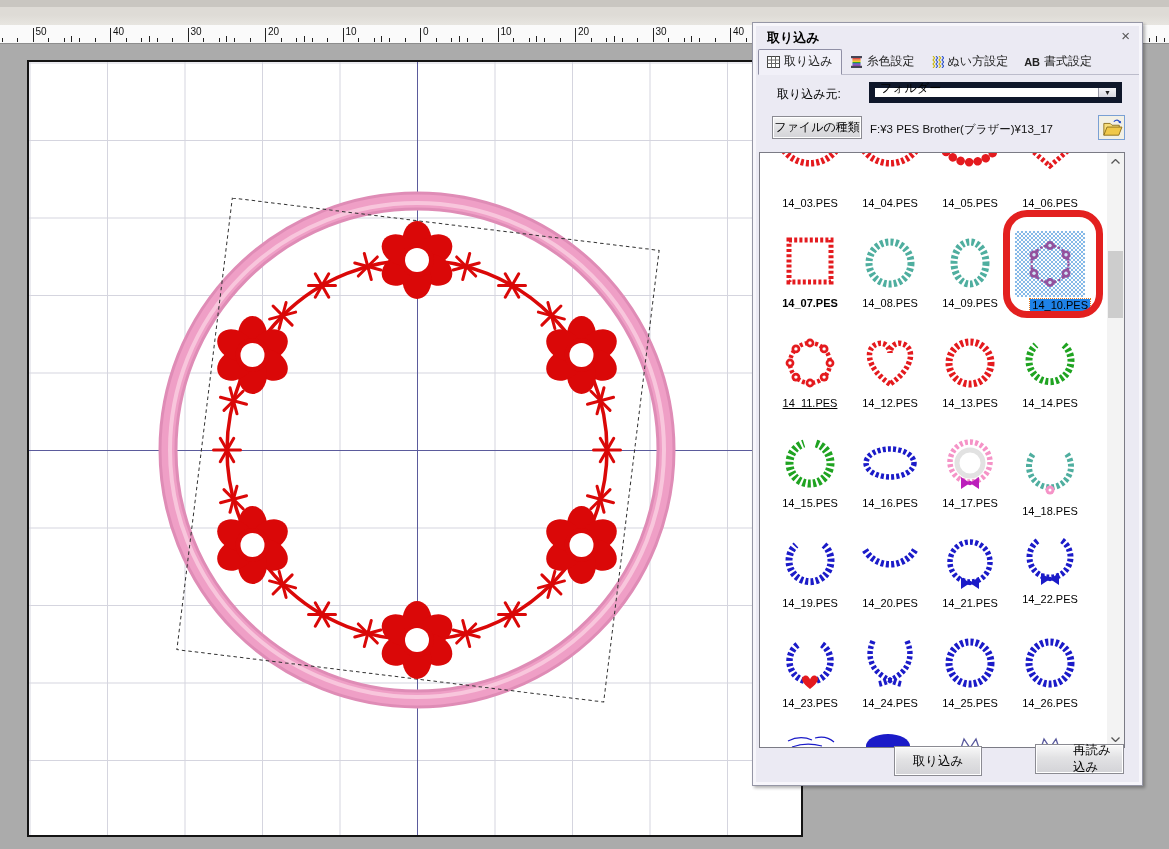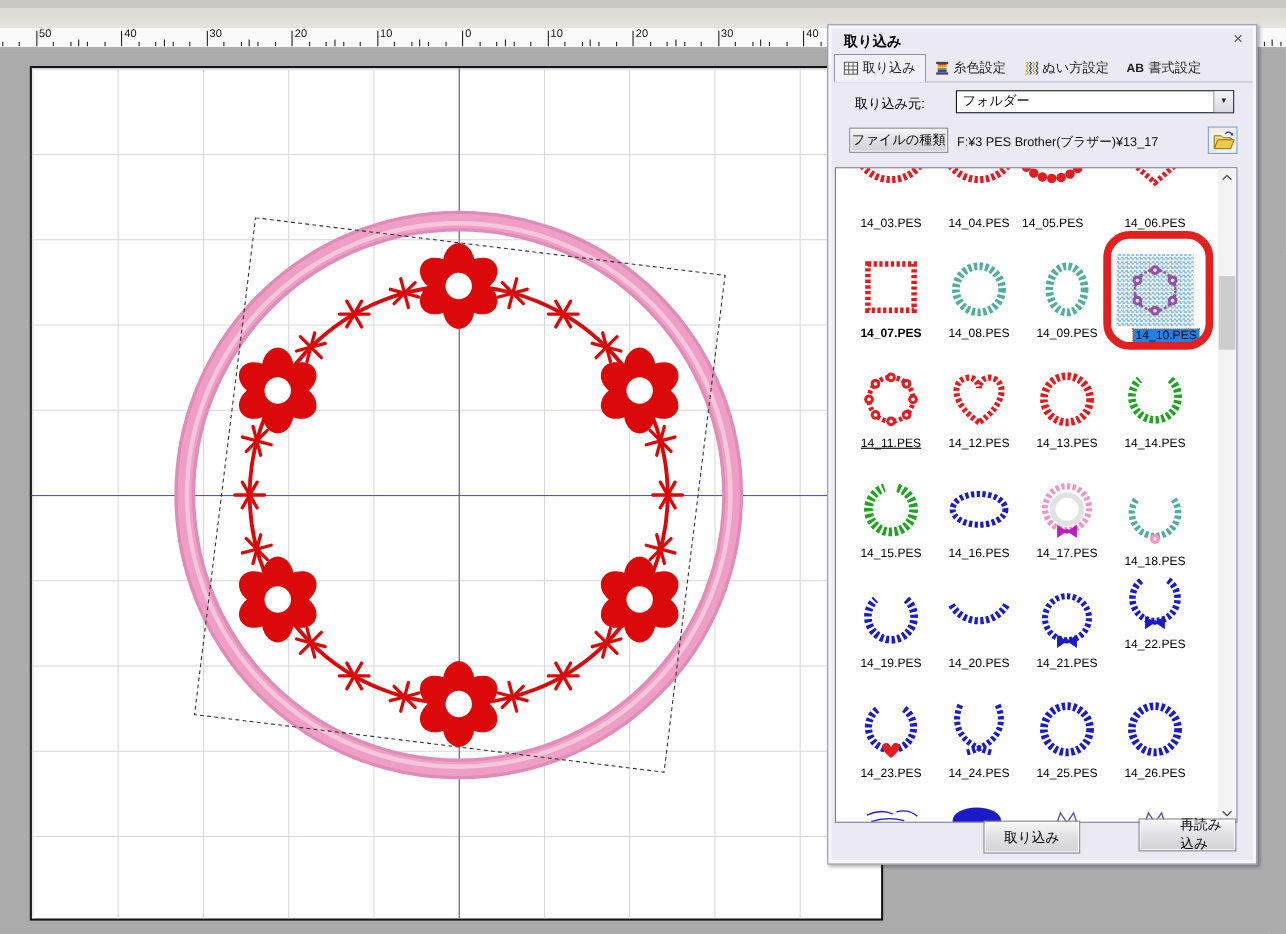--- a/index.html
+++ b/index.html
@@ -36,21 +36,21 @@
     box-sizing:border-box;z-index:10;}
   .dtitle{position:absolute;left:14px;top:6px;font-weight:bold;font-size:13px;color:#000;}
   .dclose{position:absolute;right:12px;top:5px;font-size:15px;color:#555;line-height:15px;cursor:default;}
   .tabs{position:absolute;left:5px;top:28px;width:381px;height:23px;display:flex;align-items:flex-end;
     border-bottom:1px solid #bcbccb;}
   .tab{display:flex;align-items:center;gap:4px;padding:3px 8px 4px;font-size:12px;color:#222;white-space:nowrap;}
   .tab.active{background:#f1f0f8;border:1px solid #8f8fa5;border-bottom:1px solid #f1f0f8;
     margin-bottom:-1px;border-radius:2px 2px 0 0;}
   .srclabel{position:absolute;left:24px;top:63px;font-size:12px;color:#000;}
   .combo{position:absolute;left:116px;top:59px;width:253px;height:21px;background:#fff;
-    border:1px solid #0f172a;display:flex;align-items:flex-start;box-sizing:border-box;}
+    border:6px solid #0f172a;display:flex;align-items:flex-end;box-sizing:border-box;}
   .combo .val{flex:1;padding:0 5px;font-size:12px;color:#000;}
   .combo .darr{width:17px;height:100%;border-left:1px solid #9898a6;
     background:linear-gradient(#f4f4f8,#d8d8e0);display:flex;align-items:center;justify-content:center;
     font-size:7px;color:#222;}
   .btn{background:linear-gradient(#f8f8f8,#e2e2e4 45%,#d3d3d7);border:1px solid #8b8b92;
     box-shadow:inset 0 0 0 1px #fff;font-size:12.5px;display:flex;align-items:center;justify-content:center;
     box-sizing:border-box;color:#000;}
   .ftbtn{position:absolute;left:19px;top:93px;width:90px;height:23px;font-size:12px;}
   .pathtxt{position:absolute;left:117px;top:99px;width:226px;font-size:11.5px;color:#111;white-space:nowrap;overflow:hidden;}
   .fbtn{position:absolute;left:345px;top:92px;width:27px;height:25px;background:#f2f0e6;
@@ -491,21 +491,21 @@
             <div class="fname"><span class="">14_03.PES</span></div>
           </div>
           <div class="cell" style="left: 90px; top: -22px;">
             <div class="thumb">
               <svg width="60" height="60" viewBox="0 0 60 60">
                 <path d="M1,13 A33,33 0 0 0 59,13" fill="none" stroke="#e41a1e" stroke-width="6.5" stroke-dasharray="3 2.2"></path>
               </svg>
             </div>
             <div class="fname"><span class="">14_04.PES</span></div>
           </div>
-          <div class="cell" style="left: 157px; top: -22px;">
+          <div class="cell" style="left: 170px; top: -22px;">
             <div class="thumb">
               <svg width="60" height="60" viewBox="0 0 60 60">
                 <path d="M1,12 A33,33 0 0 0 59,12" fill="none" stroke="#e41a1e" stroke-width="8.5" stroke-dasharray="0.1 8.5" stroke-linecap="round"></path>
               </svg>
             </div>
             <div class="fname"><span class="">14_05.PES</span></div>
           </div>
           <div class="cell" style="left: 250px; top: -22px;">
             <div class="thumb">
               <svg width="60" height="60" viewBox="0 0 60 60">
@@ -674,21 +674,21 @@
           <div class="cell" style="left: 170px; top: 378px;">
             <div class="thumb">
               <svg width="60" height="60" viewBox="0 0 60 60">
                 <circle cx="30" cy="29" r="20" fill="none" stroke="#1b1bc8" stroke-width="5.5" stroke-dasharray="3 2.2"></circle>
                 <path d="M30,50 l-9,-6 v12 z M30,50 l9,-6 v12 z" fill="#1b1bc8"></path>
                 <circle cx="30" cy="50" r="2.2" fill="#1b1bc8"></circle>
               </svg>
             </div>
             <div class="fname"><span class="">14_21.PES</span></div>
           </div>
-          <div class="cell" style="left: 250px; top: 361px;">
+          <div class="cell" style="left: 250px; top: 374px;">
             <div class="thumb">
               <svg width="60" height="60" viewBox="0 0 60 60">
                 <path d="M42,11.5 A20.5,20.5 0 1 1 18,11.5" fill="none" stroke="#1b1bc8" stroke-width="6" stroke-dasharray="3 2.2"></path>
                 <path d="M30,50 l-9,-6 v12 z M30,50 l9,-6 v12 z" fill="#1b1bc8"></path>
                 <circle cx="30" cy="50" r="2.2" fill="#1b1bc8"></circle>
               </svg>
             </div>
             <div class="fname"><span class="">14_22.PES</span></div>
           </div>
           <div class="cell" style="left: 10px; top: 478px;">

